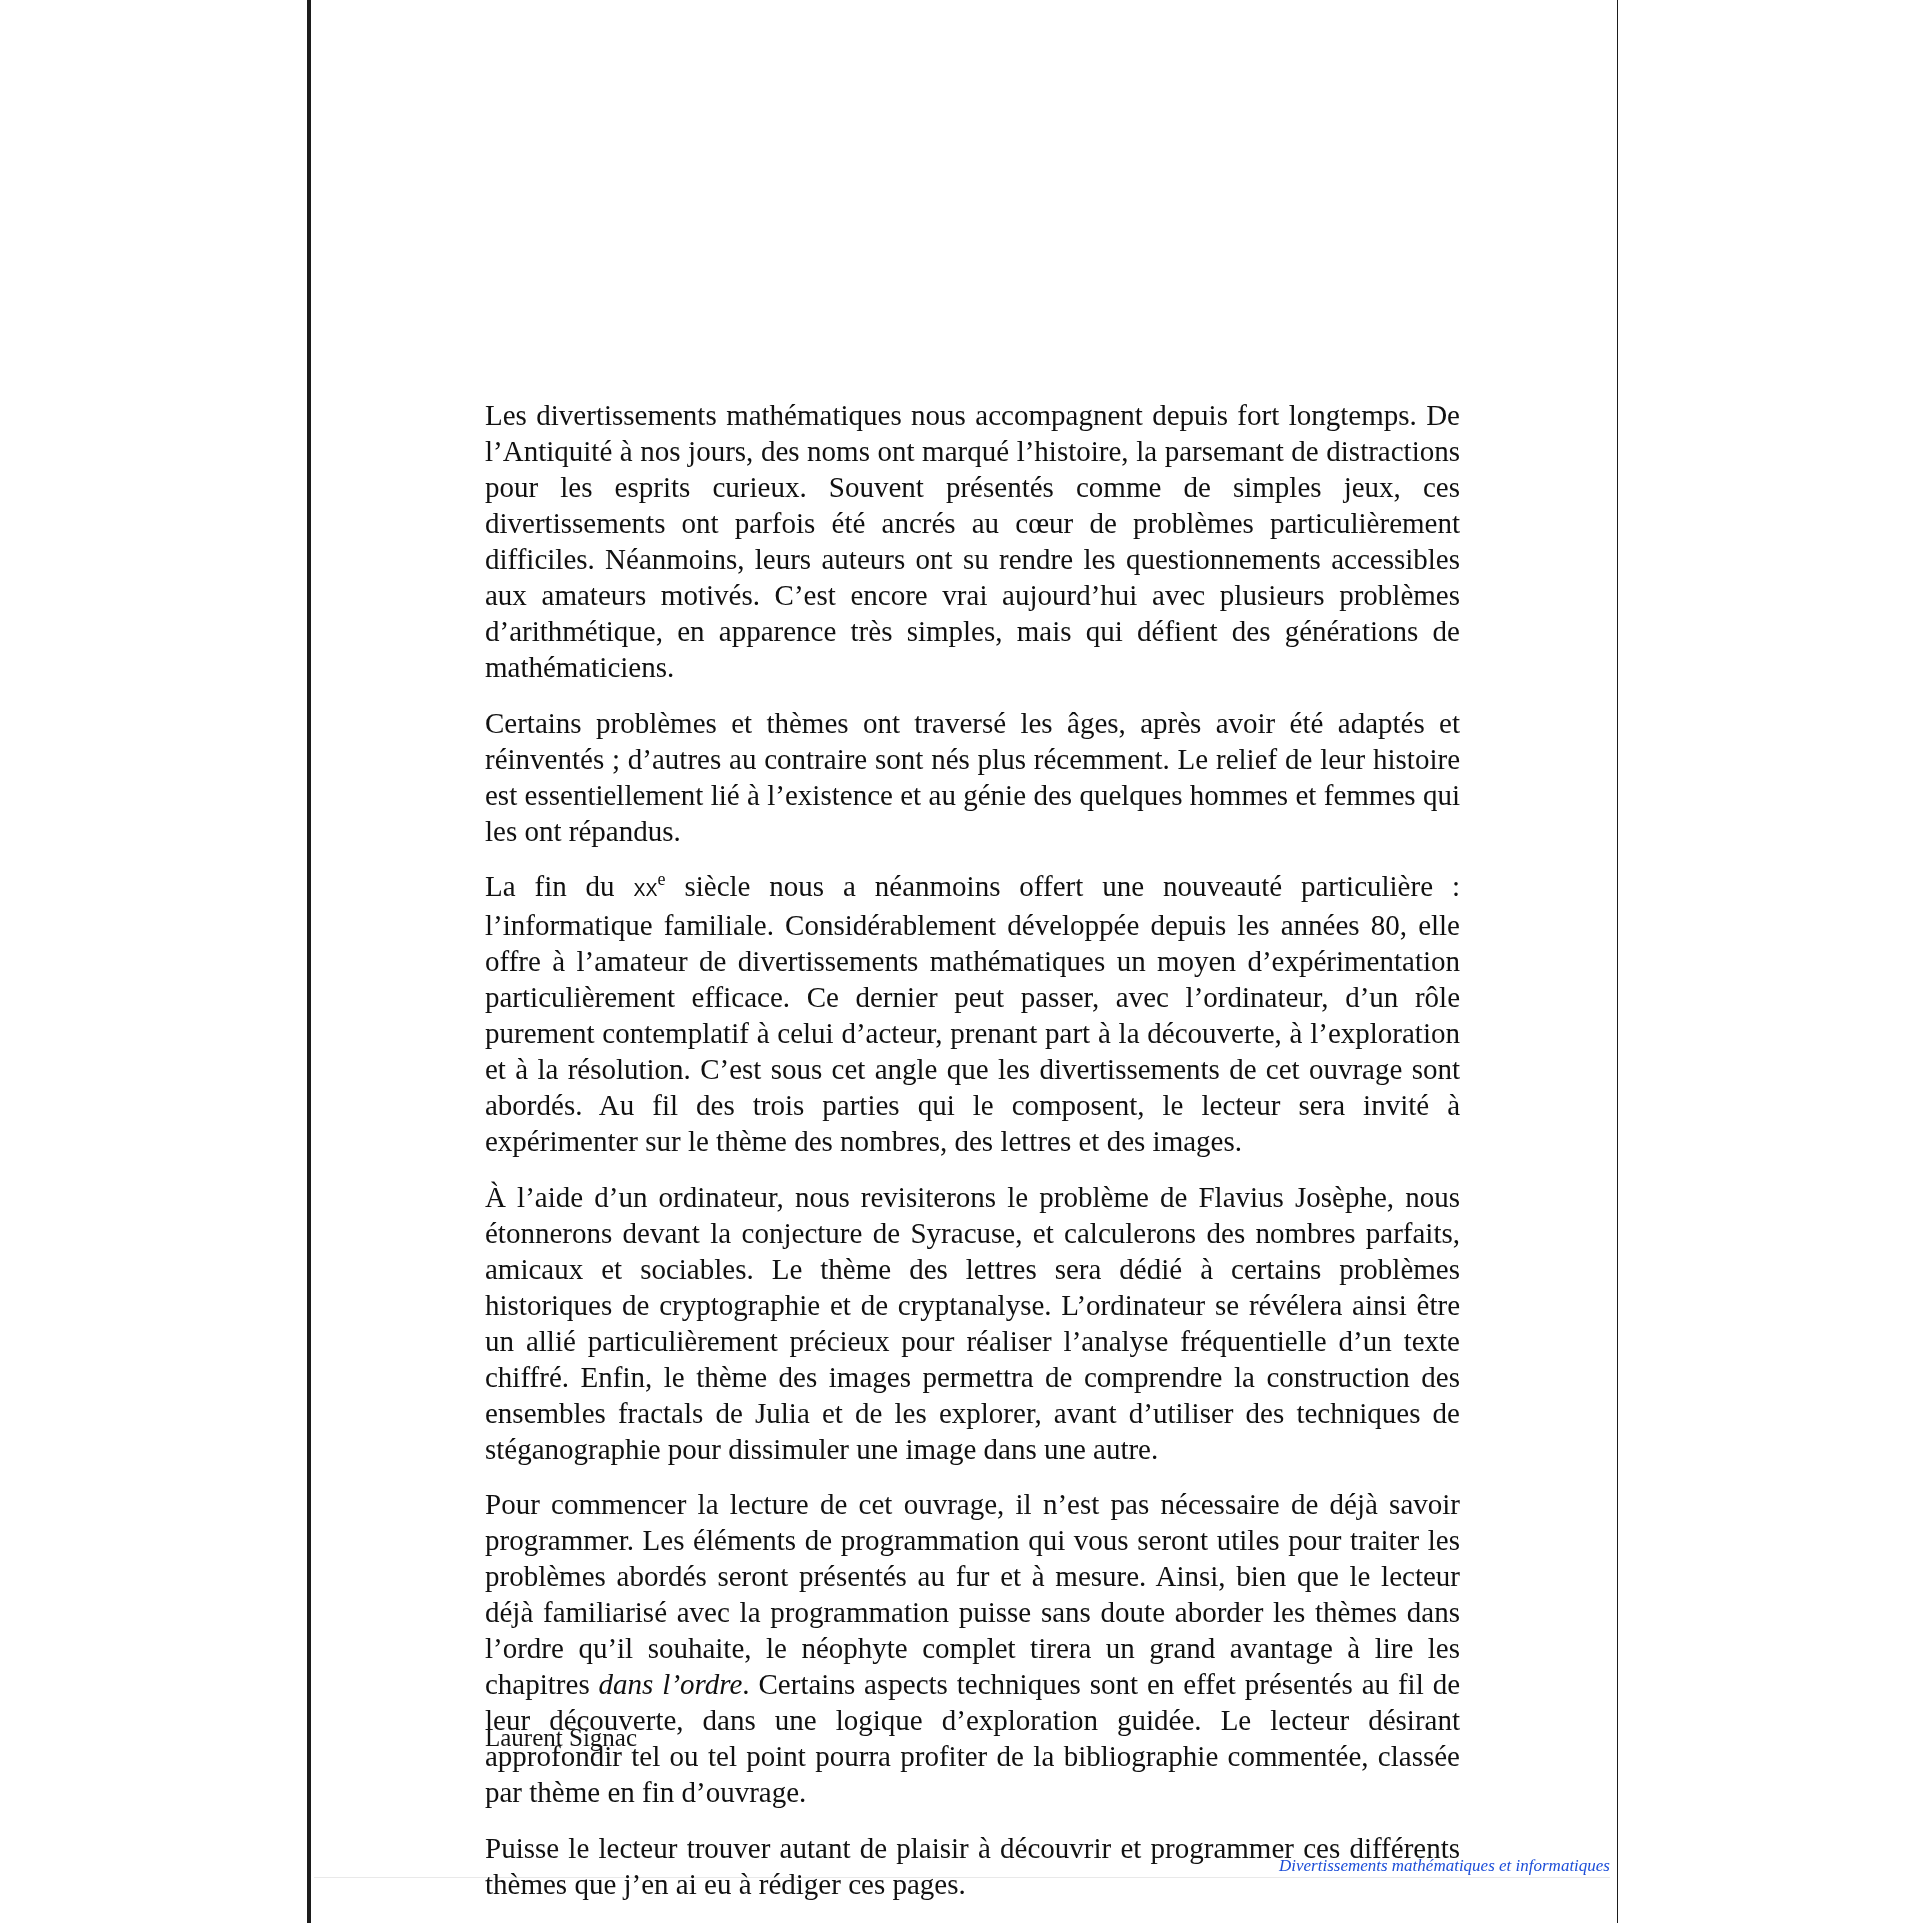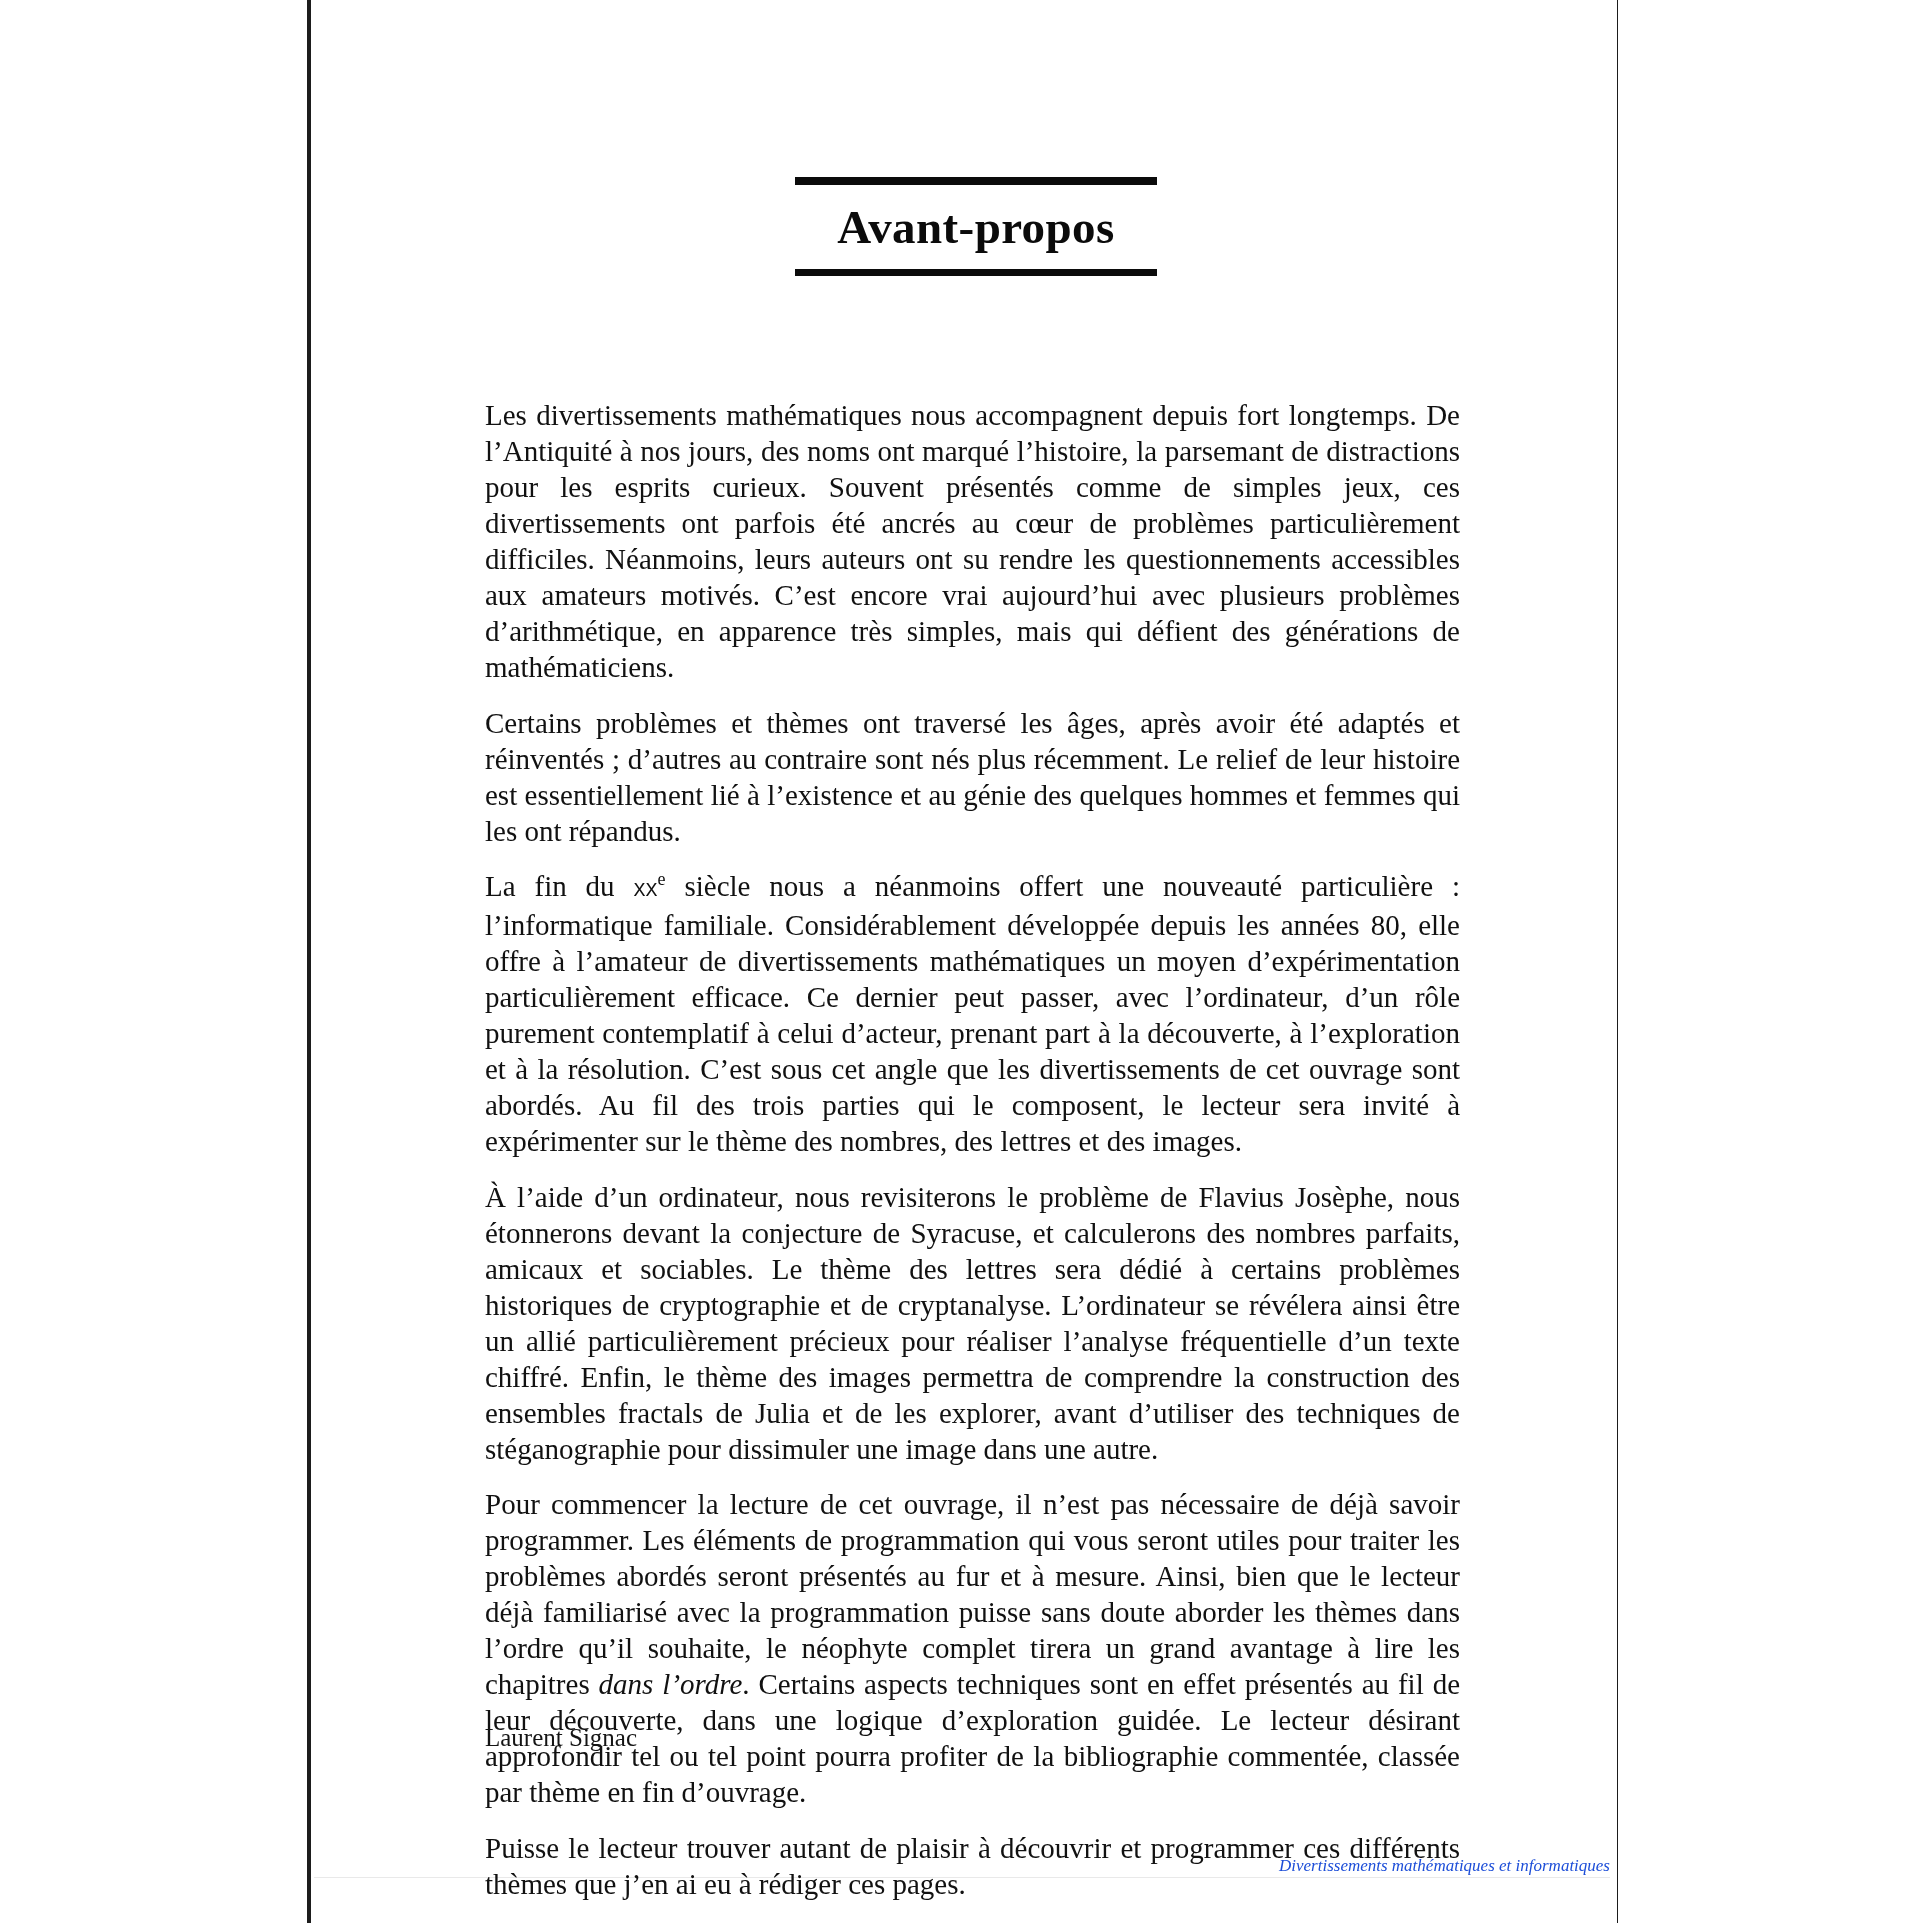--- a/index.html
+++ b/index.html
@@ -132,25 +132,20 @@
 </style>
 </head>
 <body>
 
 <div class="scan-canvas">
 
   <div class="page-sheet"></div>
   <div class="page-spine"></div>
   <div class="page-foot-rule"></div>
 
-  <div class="chapter-head">
-    <div class="rule rule-top"></div>
-    <div class="chapter-title">Avant-propos</div>
-    <div class="rule rule-bottom"></div>
-  </div>
 
   <div class="body-copy">
 
     <p class="para">Les divertissements mathématiques nous accompagnent depuis fort longtemps. De l’Antiquité à nos jours, des noms ont marqué l’histoire, la parsemant de distractions pour les esprits curieux. Souvent présentés comme de simples jeux, ces divertissements ont parfois été ancrés au cœur de problèmes particulièrement difficiles. Néanmoins, leurs auteurs ont su rendre les questionnements accessibles aux amateurs motivés. C’est encore vrai aujourd’hui avec plusieurs problèmes d’arithmétique, en apparence très simples, mais qui défient des générations de mathématiciens.</p>
 
     <p class="para">Certains problèmes et thèmes ont traversé les âges, après avoir été adaptés et réinventés ; d’autres au contraire sont nés plus récemment. Le relief de leur histoire est essentiellement lié à l’existence et au génie des quelques hommes et femmes qui les ont répandus.</p>
 
     <p class="para"><span>La fin du </span><span class="smallcaps">XX</span><span class="sup">e</span><span> siècle nous a néanmoins offert une nouveauté particulière : l’informatique familiale. Considérablement développée depuis les années 80, elle offre à l’amateur de divertissements mathématiques un moyen d’expérimentation particulièrement efficace. Ce dernier peut passer, avec l’ordinateur, d’un rôle purement contemplatif à celui d’acteur, prenant part à la découverte, à l’exploration et à la résolution. C’est sous cet angle que les divertissements de cet ouvrage sont abordés. Au fil des trois parties qui le composent, le lecteur sera invité à expérimenter sur le thème des nombres, des lettres et des images.</span></p>
 
     <p class="para">À l’aide d’un ordinateur, nous revisiterons le problème de Flavius Josèphe, nous étonnerons devant la conjecture de Syracuse, et calculerons des nombres parfaits, amicaux et sociables. Le thème des lettres sera dédié à certains problèmes historiques de cryptographie et de cryptanalyse. L’ordinateur se révélera ainsi être un allié particulièrement précieux pour réaliser l’analyse fréquentielle d’un texte chiffré. Enfin, le thème des images permettra de comprendre la construction des ensembles fractals de Julia et de les explorer, avant d’utiliser des techniques de stéganographie pour dissimuler une image dans une autre.</p>

